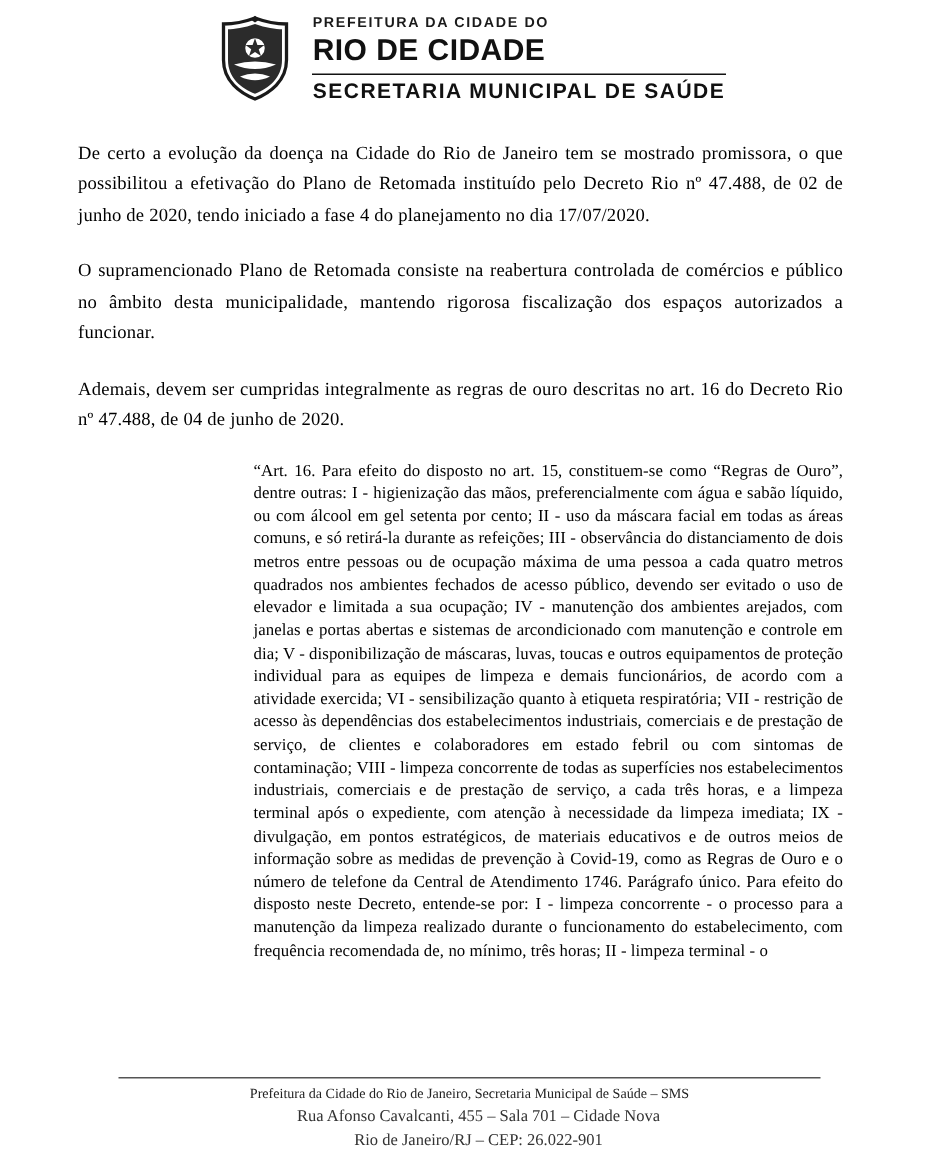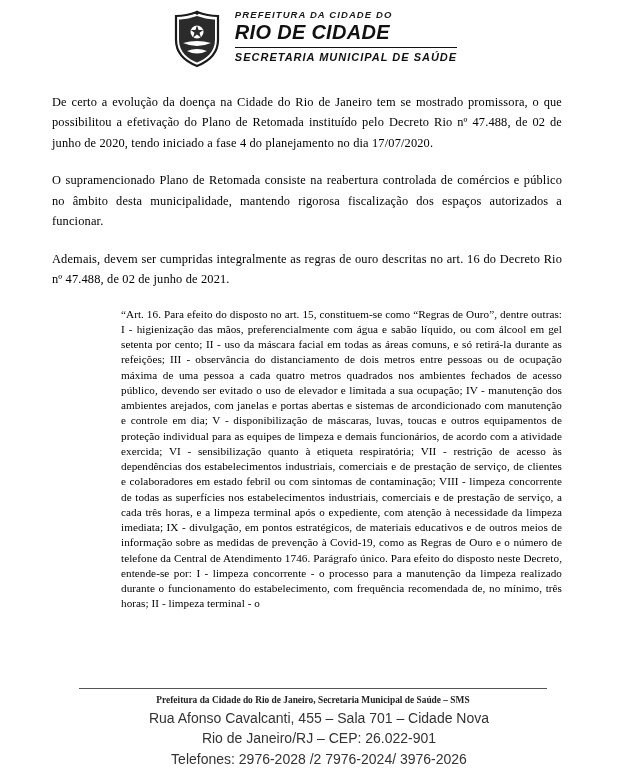--- a/index.html
+++ b/index.html
@@ -17,26 +17,25 @@
   .page {
     position: relative;
     width: 626px;
     height: 781px;
     box-sizing: border-box;
     background: #ffffff;
   }
   
   .header {
     display: flex;
-    align-items: flex-start;
+    align-items: flex-end;
     justify-content: center;
     padding-top: 10px;
     padding-bottom: 6px;
     gap: 10px;
-    font-style: italic;
   }
   .crest {
     width: 56px;
     height: 58px;
     position: relative;
     flex: 0 0 auto;
   }
   .crest svg { display: block; }
   .header-text {
     display: flex;
@@ -61,40 +60,40 @@
     margin-top: 1px;
   }
   .rule {
     border: 0;
     border-top: 1px solid #111111;
     margin: 4px 0 3px 0;
     width: 100%;
   }
   .secretaria-line {
     font-family: "Liberation Sans", sans-serif;
-    font-size: 11px;
+    font-size: 14px;
     font-weight: bold;
     letter-spacing: 1.0px;
     color: #111111;
     line-height: 1.1;
   }
   
   .content {
     padding: 18px 64px 0 52px;
   }
   p.body-par {
     font-size: 12.4px;
     line-height: 1.65;
     text-align: justify;
     margin: 0 0 17px 0;
     letter-spacing: 0.15px;
   }
   .quote-block {
     margin-top: 6px;
-    margin-left: 69px;
+    margin-left: 117px;
     margin-right: 0px;
     font-size: 11.2px;
     line-height: 1.36;
     text-align: justify;
     letter-spacing: 0.05px;
   }
   
   .footer {
     position: absolute;
     left: 0;
@@ -103,28 +102,28 @@
     text-align: center;
   }
   .footer-rule {
     border: 0;
     border-top: 1px solid #555555;
     width: 468px;
     margin: 0 auto 5px auto;
   }
   .footer-line-1 {
     font-family: "Liberation Serif", serif;
-    font-weight: bold;
+    font-weight: normal;
     font-size: 9.4px;
     color: #222222;
     line-height: 1.45;
   }
   .footer-line {
-    font-family: Liberation Sans, sans-serif;
-    font-size: 14px;
+    font-family: Liberation Serif, serif;
+    font-size: 11px;
     color: #333333;
     line-height: 1.45;
     margin-left: 12px;
   }
 </style>
 </head>
 <body>
 
 <div class="page">
 
@@ -144,25 +143,24 @@
       <div class="prefeitura-line">PREFEITURA DA CIDADE DO</div>
       <div class="rio-line">RIO DE CIDADE</div>
       <hr class="rule">
       <div class="secretaria-line">SECRETARIA MUNICIPAL DE SAÚDE</div>
     </div>
   </div>
 
   <div class="content">
     <p class="body-par">De certo a evolução da doença na Cidade do Rio de Janeiro tem se mostrado promissora, o que possibilitou a efetivação do Plano de Retomada instituído pelo Decreto Rio nº 47.488, de 02 de junho de 2020, tendo iniciado a fase 4 do planejamento no dia 17/07/2020.</p>
     <p class="body-par"> O supramencionado Plano de Retomada consiste na reabertura controlada de comércios e público no âmbito desta municipalidade, mantendo rigorosa fiscalização dos espaços autorizados a funcionar.</p>
-    <p class="body-par">Ademais, devem ser cumpridas integralmente as regras de ouro descritas no art. 16 do Decreto Rio nº 47.488, de 02 de junho de 2021.</p>
+    <p class="body-par">Ademais, devem ser cumpridas integralmente as regras de ouro descritas no art. 16 do Decreto Rio nº 47.488, de 04 de junho de 2020.</p>
     <div class="quote-block">“Art. 16. Para efeito do disposto no art. 15, constituem-se como “Regras de Ouro”, dentre outras: I - higienização das mãos, preferencialmente com água e sabão líquido, ou com álcool em gel setenta por cento; II - uso da máscara facial em todas as áreas comuns, e só retirá-la durante as refeições; III - observância do distanciamento de dois metros entre pessoas ou de ocupação máxima de uma pessoa a cada quatro metros quadrados nos ambientes fechados de acesso público, devendo ser evitado o uso de elevador e limitada a sua ocupação; IV - manutenção dos ambientes arejados, com janelas e portas abertas e sistemas de arcondicionado com manutenção e controle em dia; V - disponibilização de máscaras, luvas, toucas e outros equipamentos de proteção individual para as equipes de limpeza e demais funcionários, de acordo com a atividade exercida; VI - sensibilização quanto à etiqueta respiratória; VII - restrição de acesso às dependências dos estabelecimentos industriais, comerciais e de prestação de serviço, de clientes e colaboradores em estado febril ou com sintomas de contaminação; VIII - limpeza concorrente de todas as superfícies nos estabelecimentos industriais, comerciais e de prestação de serviço, a cada três horas, e a limpeza terminal após o expediente, com atenção à necessidade da limpeza imediata; IX - divulgação, em pontos estratégicos, de materiais educativos e de outros meios de informação sobre as medidas de prevenção à Covid-19, como as Regras de Ouro e o número de telefone da Central de Atendimento 1746. Parágrafo único. Para efeito do disposto neste Decreto, entende-se por: I - limpeza concorrente - o processo para a manutenção da limpeza realizado durante o funcionamento do estabelecimento, com frequência recomendada de, no mínimo, três horas; II - limpeza terminal - o</div>
   </div>
 
   <div class="footer">
     <hr class="footer-rule">
     <div class="footer-line-1">Prefeitura da Cidade do Rio de Janeiro, Secretaria Municipal de Saúde – SMS</div>
     <div class="footer-line">Rua Afonso Cavalcanti, 455 – Sala 701 – Cidade Nova</div>
     <div class="footer-line">Rio de Janeiro/RJ – CEP: 26.022-901</div>
-    <div class="footer-line">Telefones: 2976-2028 /2 7976-2024/ 3976-2026</div>
   </div>
 
 </div>
 
 </body></html>

